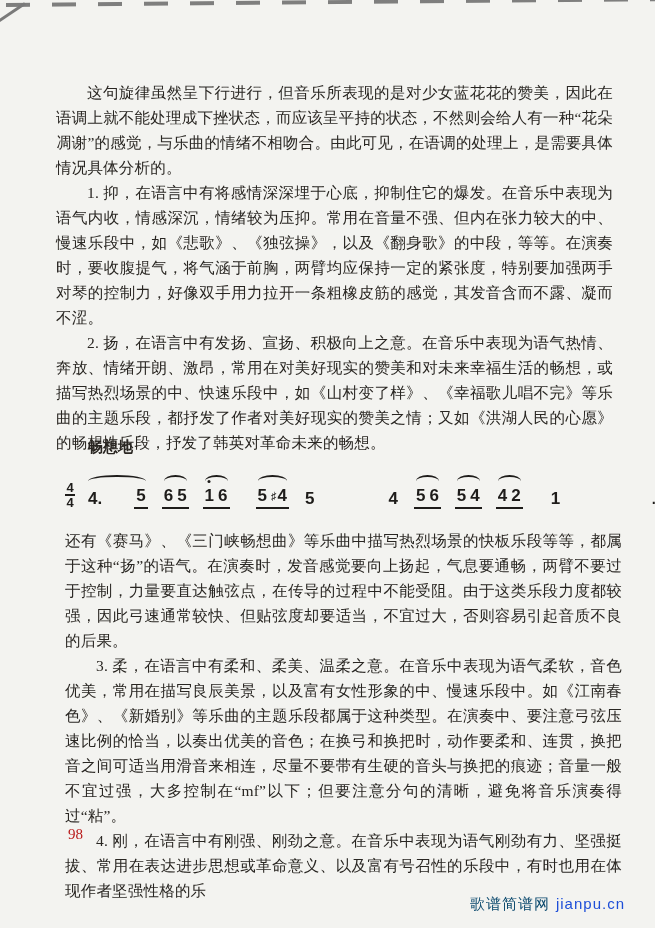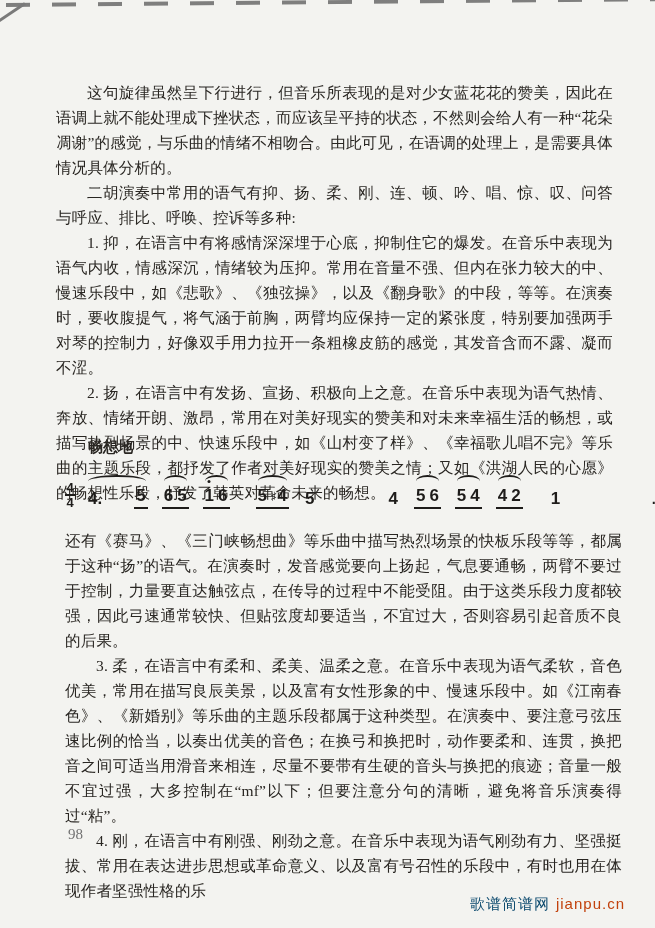--- a/index.html
+++ b/index.html
@@ -41,36 +41,35 @@
   .ngroup.wide > :nth-child(2){margin-left:30px;}
   .note{position:relative;padding:0 2px;line-height:20px;}
   .beam{display:inline-flex;border-bottom:2px solid #1e1c1a;padding-bottom:1px;}
   .acc{font-size:11px;vertical-align:1px;margin-right:1px;}
   .dot-hi{position:absolute;top:-6px;left:50%;transform:translateX(-50%);
     width:3px;height:3px;border-radius:50%;background:#1e1c1a;}
   .dash{width:13px;height:2.5px;background:#1e1c1a;margin:0 11px 8px 11px;}
   .barline{width:2px;height:25px;background:#1e1c1a;margin:0 6px;}
   .cont{font-size:14px;letter-spacing:1px;margin:0 0 2px 4px;}
   
-  .pagenum{position:absolute;left:68px;top:826px;font-size:15px;color:#737373;}
+  .pagenum{position:absolute;left:68px;top:826px;font-size:15px;color:#b91c1c;}
   .watermark{position:absolute;right:30px;top:895px;font-size:15px;
     font-family:"Liberation Sans","DejaVu Sans",sans-serif;letter-spacing:1px;}
   .wm-name{color:#0c4a6e;}
-  .wm-url{color:#c2410c;margin-left:6px;}
+  .wm-url{color:#1d4ed8;margin-left:6px;}
 </style>
 </head>
 <body>
 
 <div class="page">
   <div class="torn"></div>
   <div class="corner"></div>
 
   <div class="text-top">
       <p class="para indent">这句旋律虽然呈下行进行，但音乐所表现的是对少女蓝花花的赞美，因此在语调上就不能处理成下挫状态，而应该呈平持的状态，不然则会给人有一种“花朵凋谢”的感觉，与乐曲的情绪不相吻合。由此可见，在语调的处理上，是需要具体情况具体分析的。</p>
-      <p class="para indent">二胡演奏中常用的语气有抑、扬、柔、刚、连、顿、吟、唱、惊、叹、问答与呼应、排比、呼唤、控诉等多种:</p>
       <p class="para indent">1. 抑，在语言中有将感情深深埋于心底，抑制住它的爆发。在音乐中表现为语气内收，情感深沉，情绪较为压抑。常用在音量不强、但内在张力较大的中、慢速乐段中，如《悲歌》、《独弦操》，以及《翻身歌》的中段，等等。在演奏时，要收腹提气，将气涵于前胸，两臂均应保持一定的紧张度，特别要加强两手对琴的控制力，好像双手用力拉开一条粗橡皮筋的感觉，其发音含而不露、凝而不涩。</p>
       <p class="para indent">2. 扬，在语言中有发扬、宣扬、积极向上之意。在音乐中表现为语气热情、奔放、情绪开朗、激昂，常用在对美好现实的赞美和对未来幸福生活的畅想，或描写热烈场景的中、快速乐段中，如《山村变了样》、《幸福歌儿唱不完》等乐曲的主题乐段，都抒发了作者对美好现实的赞美之情；又如《洪湖人民的心愿》的畅想性乐段，抒发了韩英对革命未来的畅想。</p>
     </div>
 
   <div class="notation">
     <div class="expr">畅想地</div>
     <div class="staff">
         <span class="timesig">
           <span>4</span>
           <span class="tsbar"></span>

